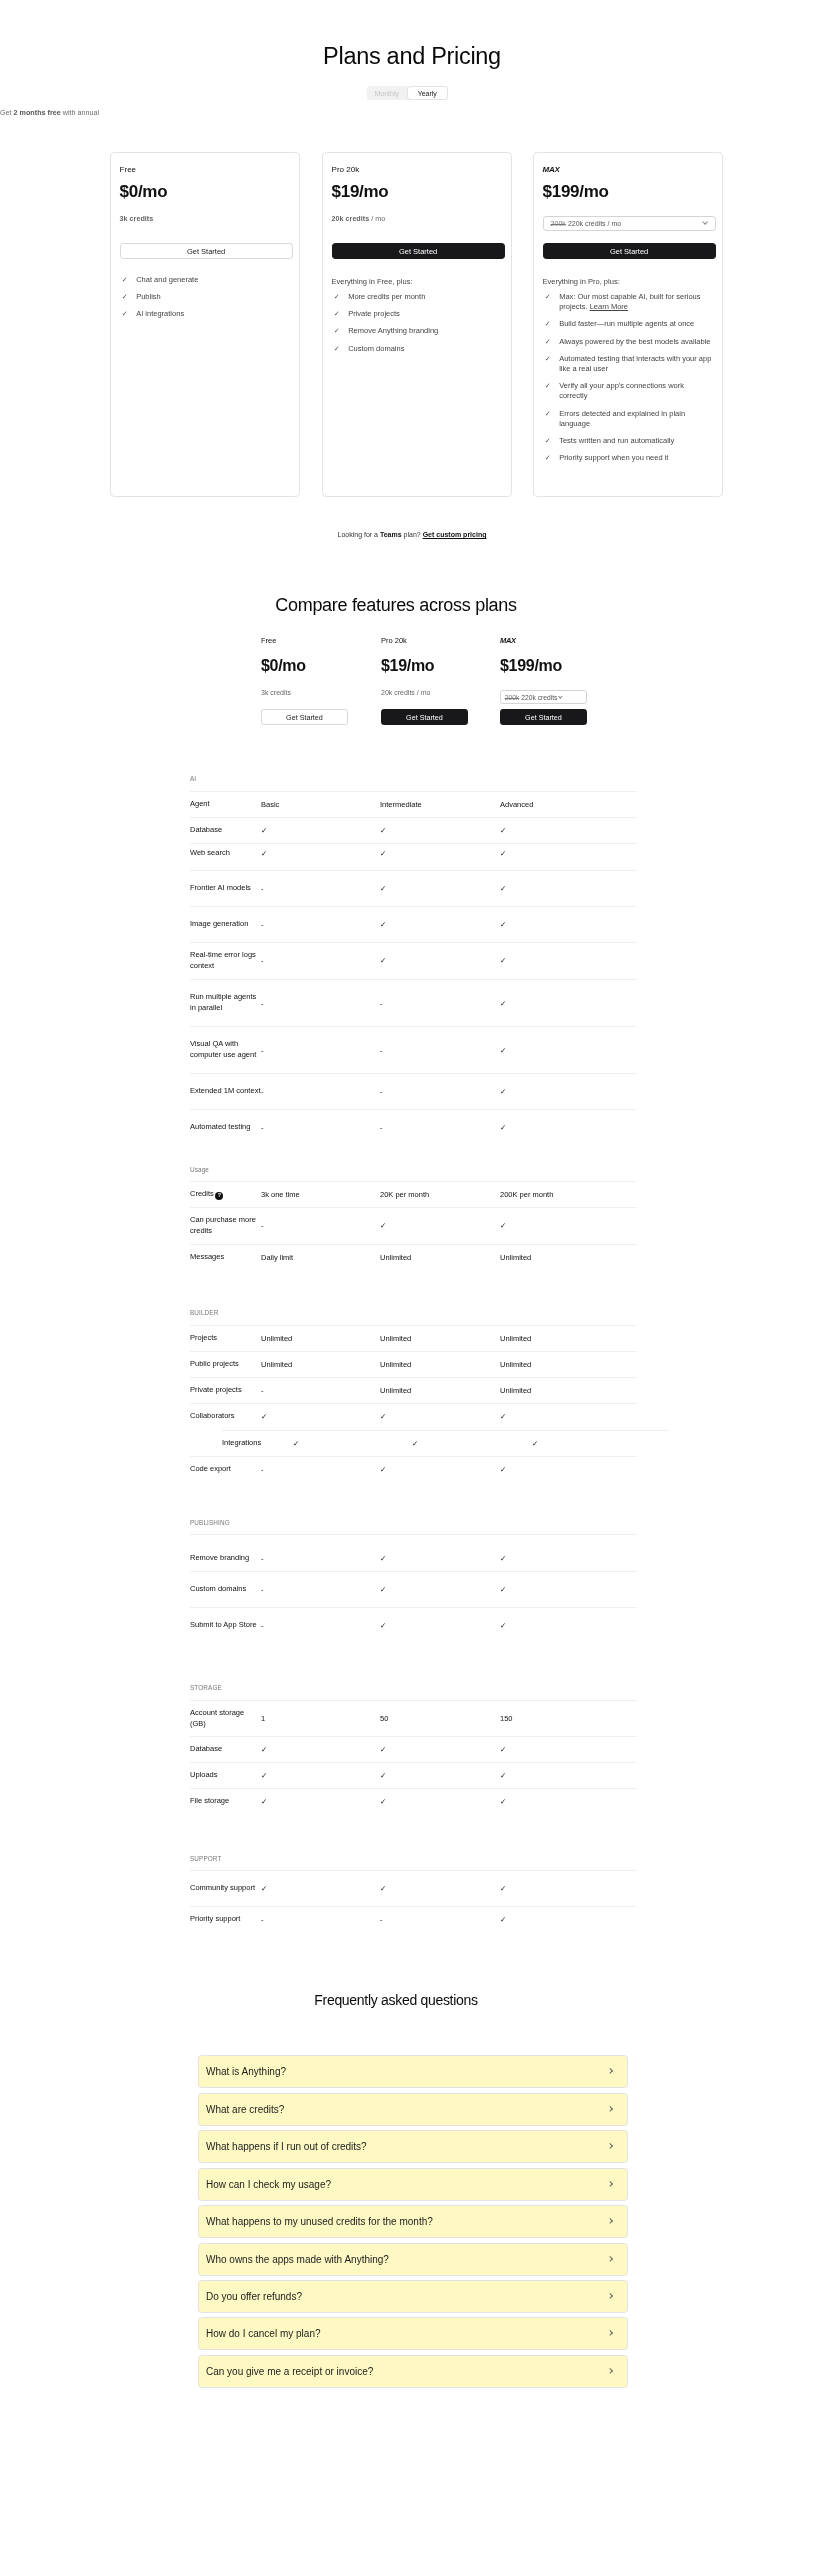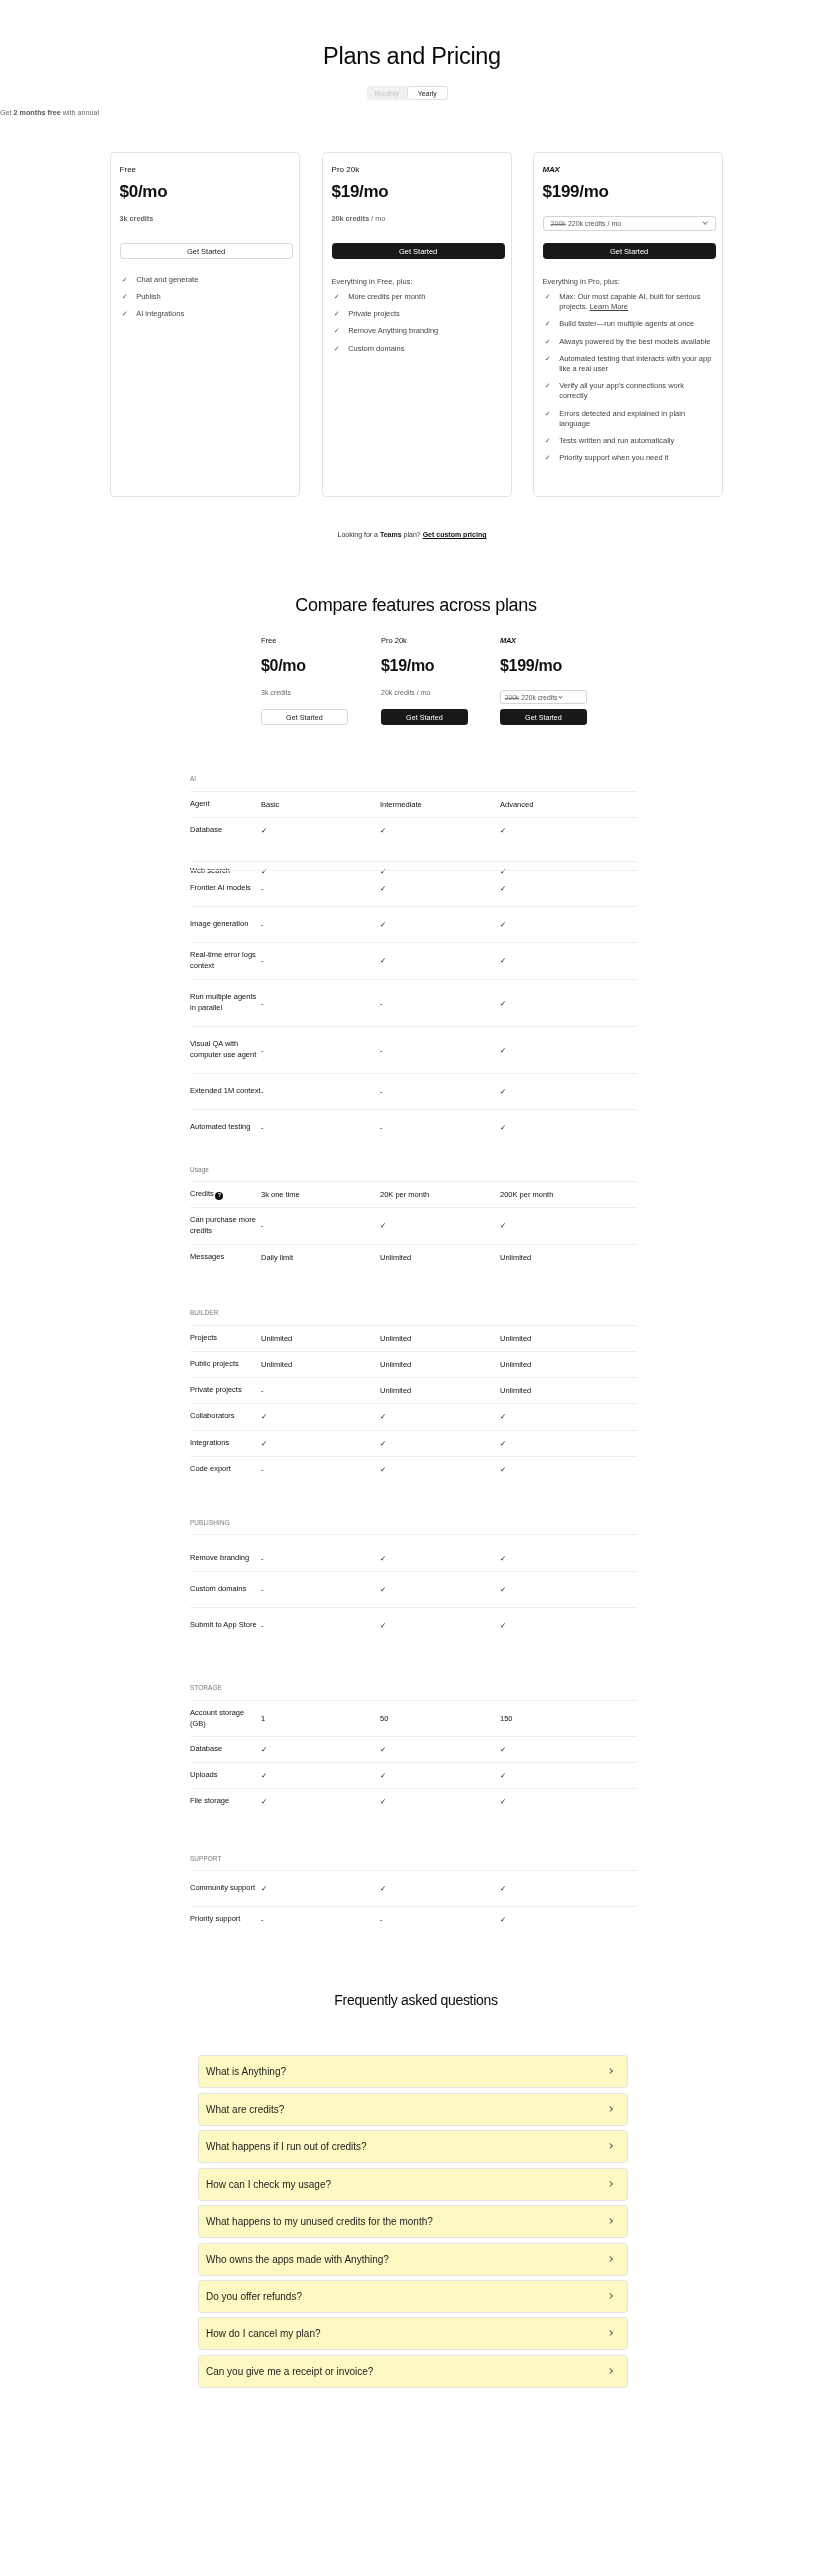--- a/index.html
+++ b/index.html
@@ -35,21 +35,21 @@
   .card ul { position: absolute; left: 8.6px; right: 8.6px; list-style: none; }
   .card li { display: flex; font-size: 7.5px; color: #444; line-height: 10.2px; margin-bottom: 7px; }
   .card li .ck { width: 16.6px; flex: none; font-size: 7px; color: #555; padding-left: 2.1px; }
   .card li a { color: #444; text-decoration: underline; }
 
   .teams { position: absolute; left: 0; width: 824px; top: 531px; text-align: center; font-size: 7px; color: #333; }
   .teams b { color: #111; }
   .teams a { color: #111; font-weight: 700; text-decoration: underline; }
 
   
-  .h2 { position: absolute; left: 0; width: 792px; text-align: center; font-size: 18px; font-weight: 400; letter-spacing: -0.3px; color: #0a0a0a; margin-left: 20px; }
+  .h2 { position: absolute; left: 0; width: 792px; text-align: center; font-size: 18px; font-weight: 400; letter-spacing: -0.3px; color: #0a0a0a; }
   .cmp-col { position: absolute; top: 636px; width: 91px; }
   .cmp-col .name { font-size: 7.5px; color: #111; height: 10.7px; }
   .cmp-col .max-logo { font-weight: 900; font-style: italic; letter-spacing: -0.3px; }
   .cmp-col .price { margin-top: 10.7px; font-size: 16px; font-weight: 600; letter-spacing: -0.3px; height: 19px; }
   .cmp-col .credits { position: absolute; top: 53px; font-size: 7px; color: #666; }
   .cmp-col .credit-select { position: absolute; top: 54px; left: 0; width: 87px; height: 14.4px; border: 0.5px solid #d4d4d4; border-radius: 2.7px; font-size: 6.7px; color: #555; display: flex; align-items: center; padding: 0 3.7px; white-space: nowrap; overflow: hidden; }
   .cmp-col .credit-select .chev { width: 2.7px; height: 2.7px; border-right: 0.5px solid #888; border-bottom: 0.5px solid #888; transform: rotate(45deg); margin-left: 2.1px; margin-top: -1.6px; }
   .cmp-col .btn { position: absolute; top: 73px; left: 0; width: 52px; height: 16px; border-radius: 2.7px; font-size: 7.2px; display: flex; align-items: center; justify-content: center; }
 
   .section-label { position: absolute; left: 190px; font-size: 6.4px; color: #777; letter-spacing: 0.1px; }
@@ -200,21 +200,21 @@
       <div class="c1">Basic</div>
       <div class="c2">Intermediate</div>
       <div class="c3">Advanced</div>
     </div>
     <div class="row" style="top: 817px; height: 26px;">
       <div class="c0"><span>Database</span></div>
       <div class="c1">✓</div>
       <div class="c2">✓</div>
       <div class="c3">✓</div>
     </div>
-    <div class="row" style="top: 861px; height: 20px;">
+    <div class="row" style="top: 843px; height: 20px;">
       <div class="c0"><span>Web search</span></div>
       <div class="c1">✓</div>
       <div class="c2">✓</div>
       <div class="c3">✓</div>
     </div>
     <div class="row" style="top: 870px; height: 36px;">
       <div class="c0"><span>Frontier AI models</span></div>
       <div class="c1">-</div>
       <div class="c2">✓</div>
       <div class="c3">✓</div>
@@ -292,21 +292,21 @@
       <div class="c1">-</div>
       <div class="c2">Unlimited</div>
       <div class="c3">Unlimited</div>
     </div>
     <div class="row" style="top: 1403px; height: 26px;">
       <div class="c0"><span>Collaborators</span></div>
       <div class="c1">✓</div>
       <div class="c2">✓</div>
       <div class="c3">✓</div>
     </div>
-    <div class="row" style="top: 1430px; height: 26px;">
+    <div class="row" style="top: 1430px; height: 26px; margin-left: 32px;">
       <div class="c0"><span>Integrations</span></div>
       <div class="c1">✓</div>
       <div class="c2">✓</div>
       <div class="c3">✓</div>
     </div>
     <div class="row" style="top: 1456px; height: 26px;">
       <div class="c0"><span>Code export</span></div>
       <div class="c1">-</div>
       <div class="c2">✓</div>
       <div class="c3">✓</div>

